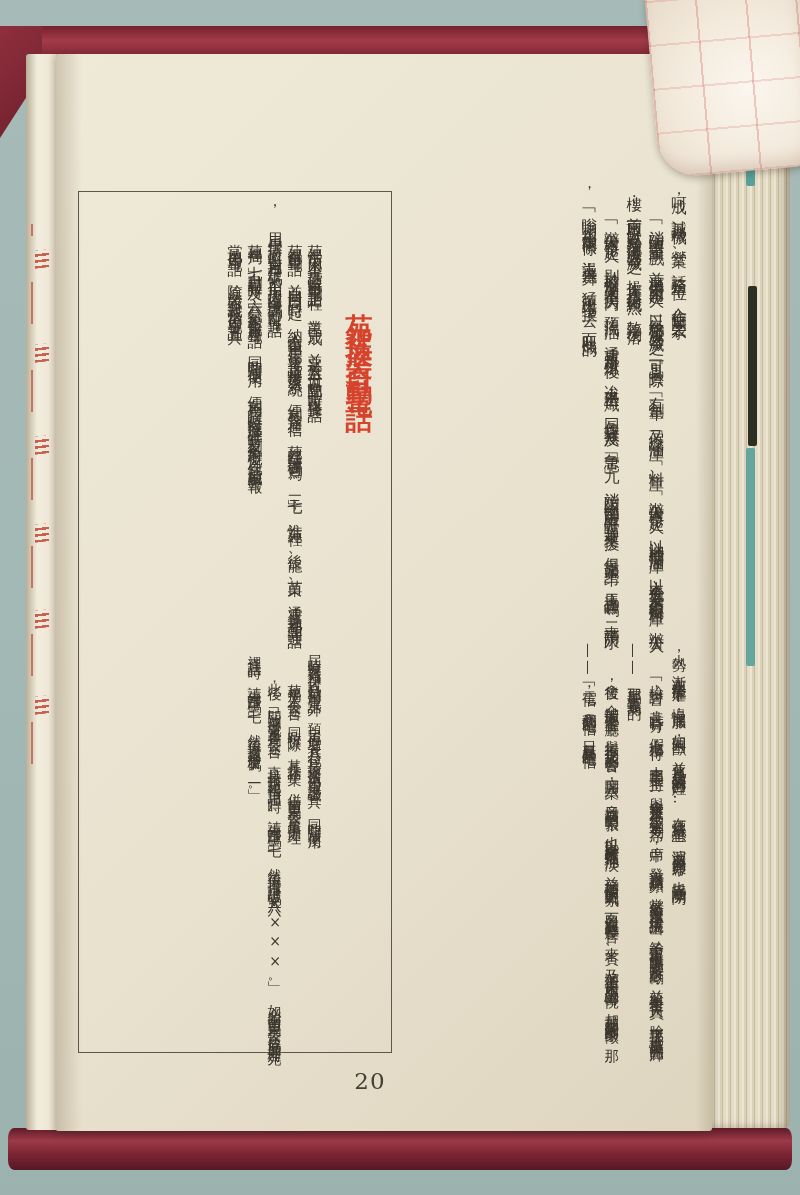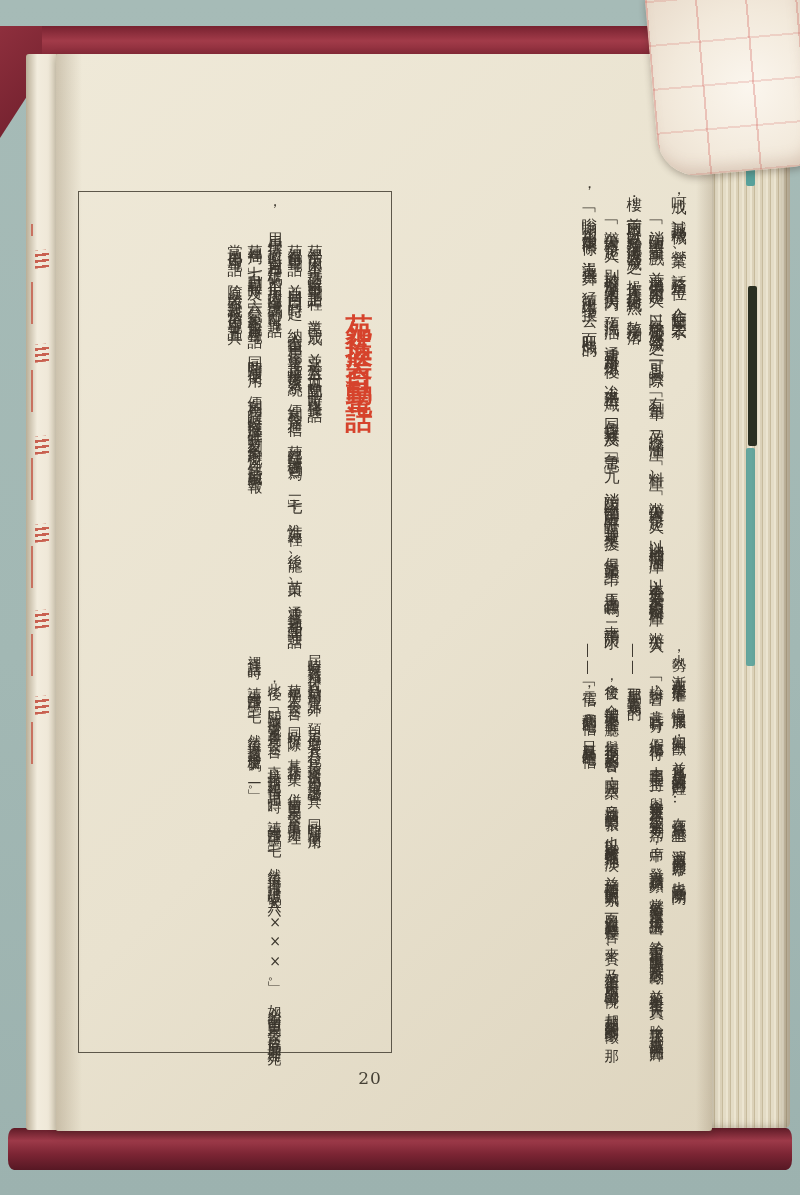--- a/index.html
+++ b/index.html
@@ -93,21 +93,21 @@
     font-size:27px;font-weight:bold;letter-spacing:13px;
     color:#d6432c;
   }
   .box-top{right:66px;top:10px;width:230px;height:431px;
     font-size:15px;letter-spacing:3.6px;line-height:20px;}
   .box-bottom{right:66px;top:452px;width:230px;height:403px;
     font-size:14px;letter-spacing:3.4px;line-height:20px;}
   
   .page-number{
     position:absolute;left:292px;top:1014px;width:44px;
-    text-align:center;font-size:17px;color:#454035;letter-spacing:1px;
+    text-align:center;font-size:23px;color:#454035;letter-spacing:1px;
   }
   
   .tissue{
     position:absolute;left:652px;top:-14px;width:160px;height:186px;
     background:
       repeating-linear-gradient(90deg,rgba(205,80,75,.28) 0 2px,transparent 2px 50px),
       repeating-linear-gradient(0deg,rgba(205,80,75,.18) 0 2px,transparent 2px 44px),
       radial-gradient(circle at 60% 55%,#fbf6ee 0%,#f2e9db 55%,#e7d9c9 100%);
     border-radius:8px 0 26px 40px;
     transform:rotate(-5deg);

